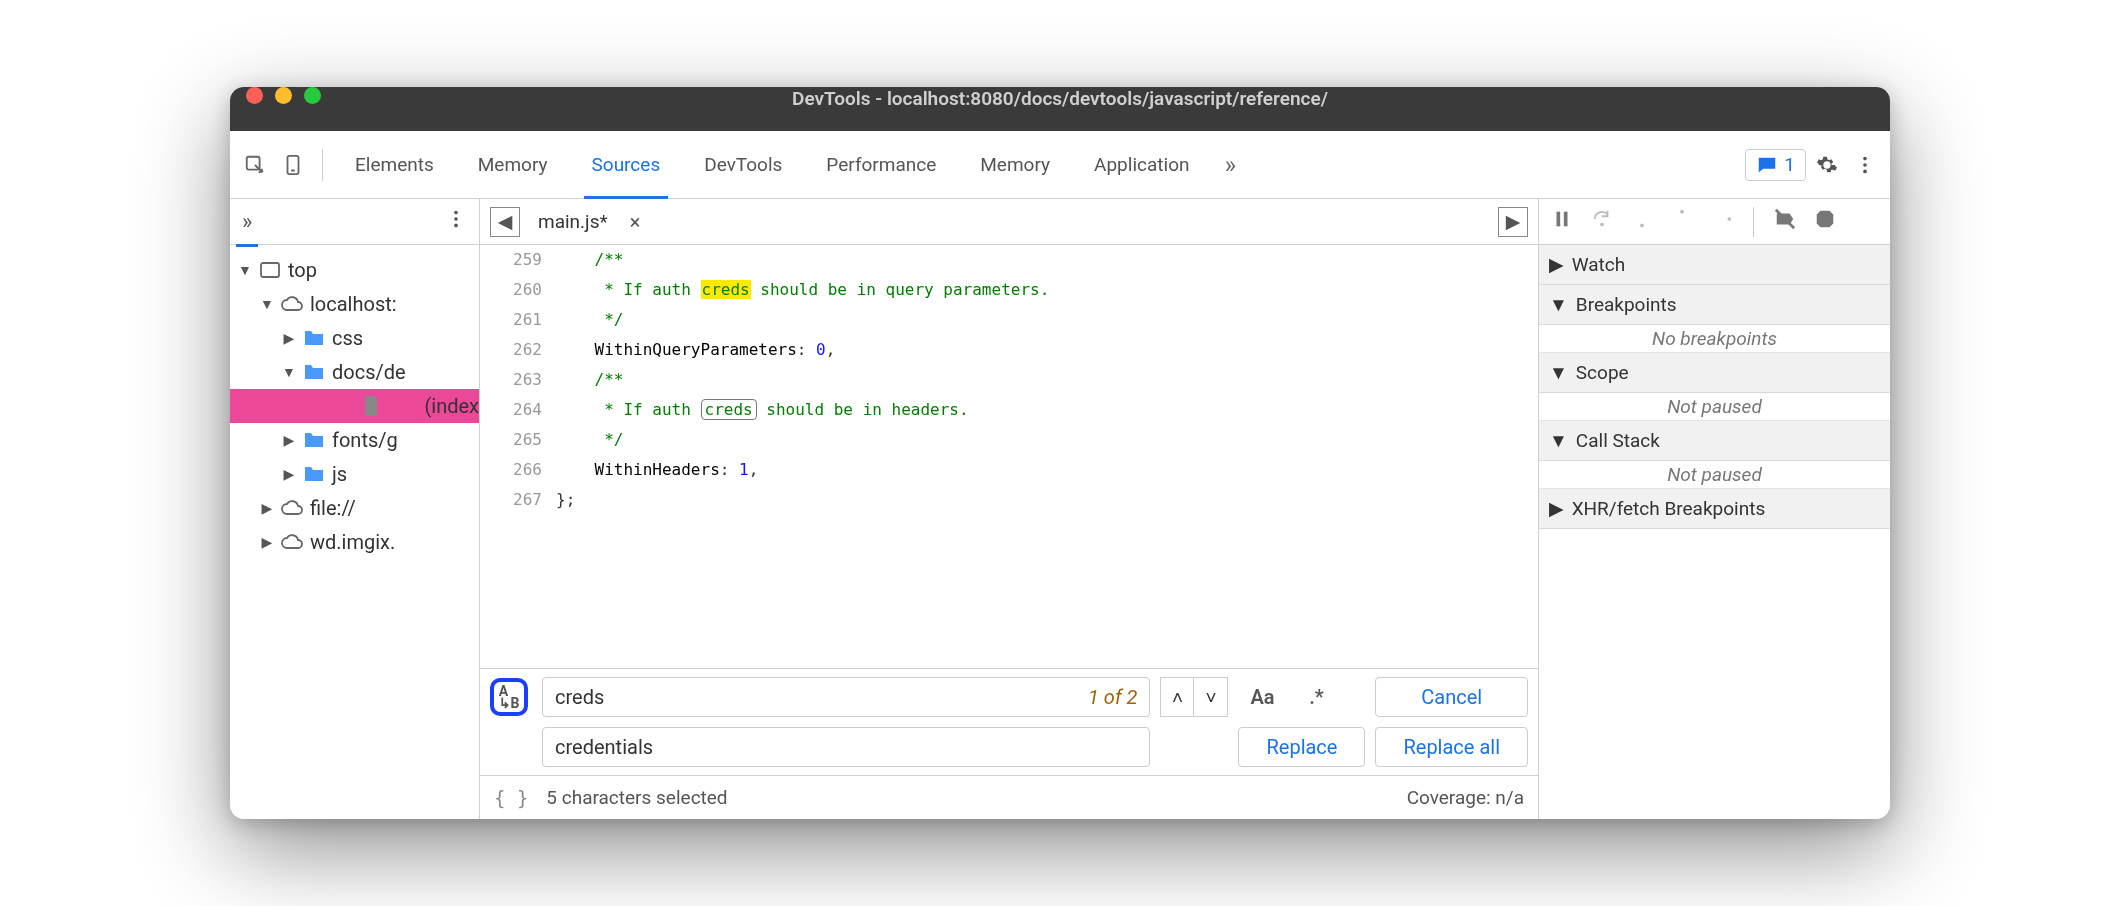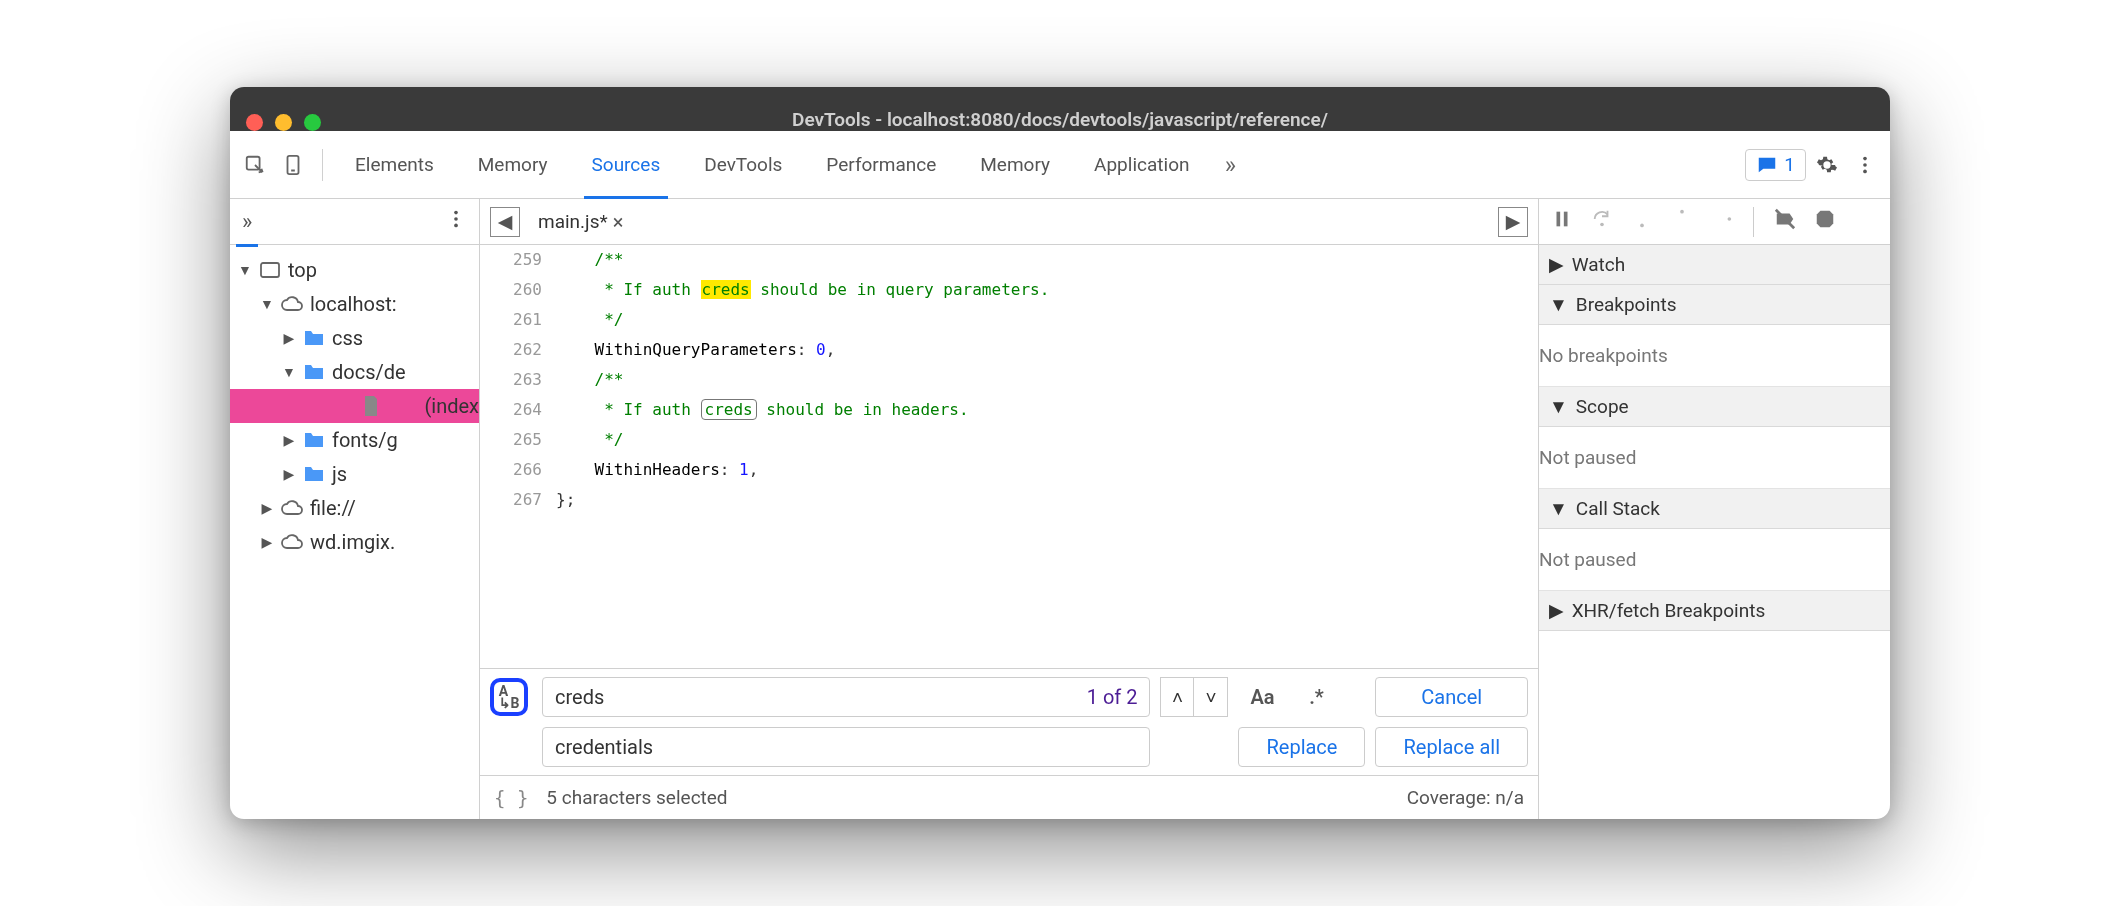--- a/index.html
+++ b/index.html
@@ -21,21 +21,21 @@
   box-shadow: 0 30px 90px rgba(0,0,0,.45), 0 4px 20px rgba(0,0,0,.2);
   background: #fff;
   display: flex;
   flex-direction: column;
 }
 .titlebar {
   background: #3a3a3a;
   color: #c9c9c9;
   height: 44px;
   display: flex;
-  align-items: flex-end;
+  align-items: flex-start;
   padding: 0 16px;
   position: relative;
 }
 .traffic { display: flex; gap: 12px; }
 .traffic span { width: 17px; height: 17px; border-radius: 50%; }
 .tl-close { background: #ff5f56; }
 .tl-min   { background: #ffbd2e; }
 .tl-max   { background: #27c93f; }
 .titlebar .title {
   position: absolute; left: 0; right: 0;
@@ -109,21 +109,21 @@
 .center { display: flex; flex-direction: column; }
 .filetabs {
   display: flex; align-items: center; height: 46px;
   border-bottom: 1px solid #d0d0d0; padding: 0 10px; gap: 10px;
 }
 .filetabs .navbox {
   width: 30px; height: 30px; border: 1px solid #888;
   display:flex;align-items:center;justify-content:center;color:#555;
 }
 .filetabs .ftab {
-  display: flex; align-items: center; gap: 5px;
+  display: flex; align-items: center; gap: 22px;
   padding: 0 8px; height: 100%;
 }
 .filetabs .ftab .close { font-size: 20px; color:#555; }
 .filetabs .spacer { flex: 1; }
 .editor {
   flex: 1; display: flex; font-family: Menlo, Consolas, monospace;
   font-size: 16px; line-height: 30px; overflow: hidden;
 }
 .gutter {
   width: 76px; text-align: right; color: #999;
@@ -143,21 +143,21 @@
 .ab-toggle {
   width: 38px; height: 38px; border: 4px solid #1a3fff; border-radius: 10px;
   display:flex;align-items:center;justify-content:center;
   font-size: 14px; line-height: 12px; font-weight: 700; color:#555;
 }
 .fld {
   height: 40px; border: 1px solid #ccc; border-radius: 4px;
   display: flex; align-items: center; padding: 0 12px;
   background: #fff; font-size: 20px; color:#333;
 }
-.fld .count { margin-left: auto; color:#4c1d95; }
+.fld .count { margin-left: auto; color:#a16207;font-style:italic; }
 .chev-btn { width: 34px; height: 40px; border:1px solid #ccc; display:flex;align-items:center;justify-content:center; background:#fff;}
 .opt-btn { width: 48px; height: 40px; display:flex;align-items:center;justify-content:center; color:#555; font-weight:600; font-size:20px;}
 .act-btn {
   height: 40px; min-width: 110px; border: 1px solid #ccc; border-radius: 4px;
   background:#fff; color:#1a73e8; font-size: 20px;
   display:flex;align-items:center;justify-content:center; padding: 0 27px;
 }
 .statusbar {
   border-top: 1px solid #d0d0d0;
   display:flex;align-items:center; height: 44px; padding: 0 14px; gap: 18px; color:#555;
@@ -166,21 +166,21 @@
 
 
 .rightpanel { border-left: 1px solid #d0d0d0; display:flex;flex-direction:column; }
 .dbg-toolbar { height: 46px; border-bottom: 1px solid #d0d0d0; display:flex;align-items:center; padding: 0 12px; gap: 18px; color:#777; }
 .dbg-toolbar .sep { width:1px;height:30px;background:#ccc;margin:0 2px;}
 .sect-head {
   height: 40px; display:flex;align-items:center; padding: 0 10px;
   background: #f1f1f1; border-bottom: 1px solid #d9d9d9; gap:8px; color:#333;
 }
 .sect-body {
-  padding: 19px 0; text-align:left; color:#777; 
+  padding: 2px 0; text-align:center; color:#777; font-style: italic;
   border-bottom: 1px solid #e3e3e3; background:#fff;
 }
 .ic { width: 22px; height: 22px; }
 </style>
 </head>
 <body>
 
 <div class="window">
 
   <div class="titlebar">

